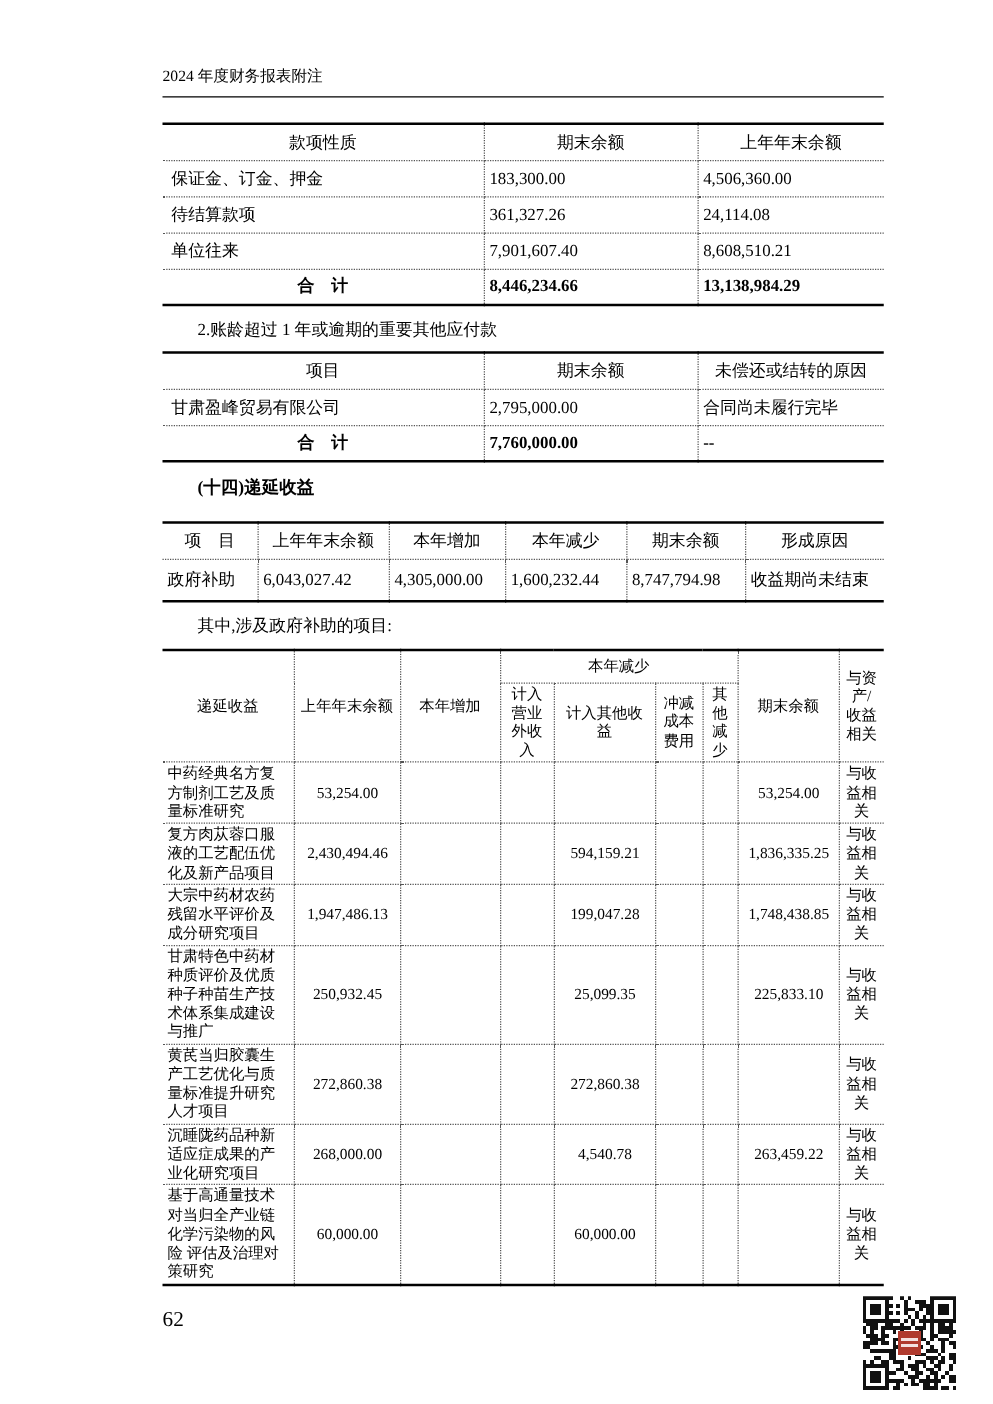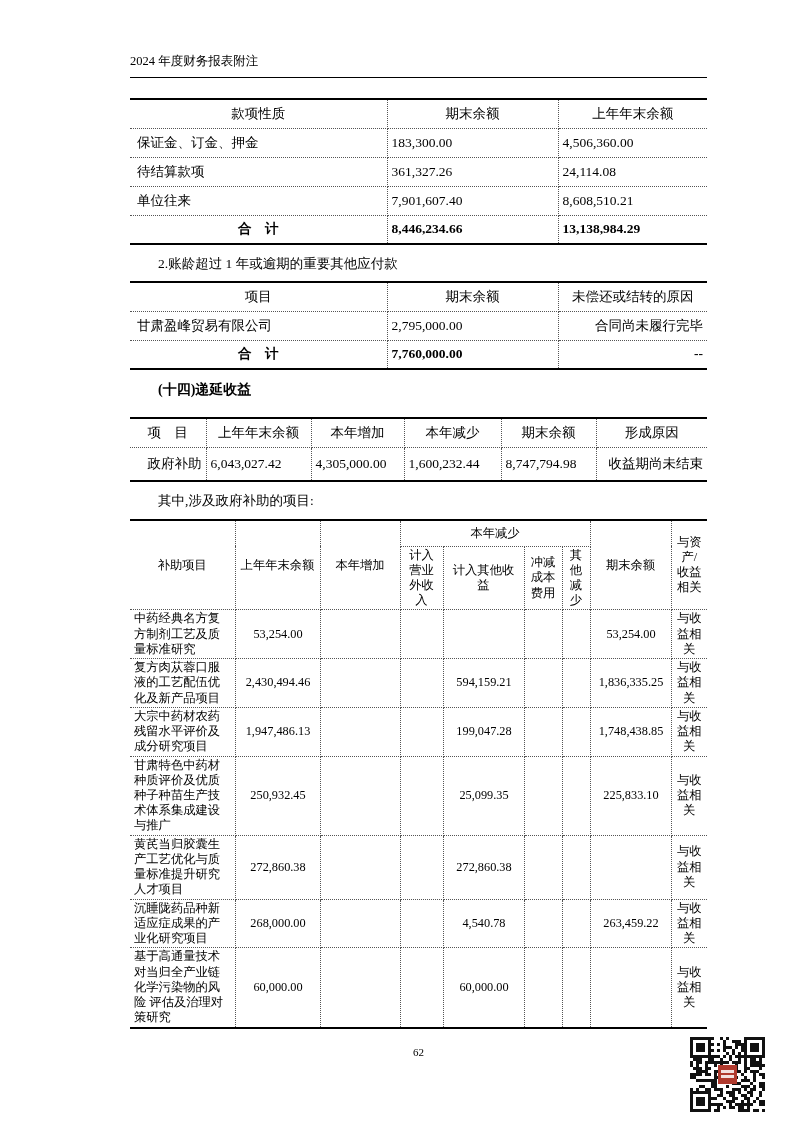--- a/index.html
+++ b/index.html
@@ -24,21 +24,21 @@
   table.fin tr > *:last-child { border-right:0; }
   table.fin thead tr:first-child > * { border-top:0; }
   table.fin tbody tr:last-child > * { border-bottom:0; }
 
   
   .t13 { font-size:13.5px; }
   .t13 th { height:29px; text-align:center; vertical-align:middle; }
   .t13 td { height:29px; vertical-align:middle; }
   .t13 .lbl { text-align:left; padding-left:7px; }
   .t13 .num { text-align:left; padding-right:9px; }
-  .t13 .ctr { text-align:right; }
+  .t13 .ctr { text-align:left; }
   .t13 tr.total td { font-weight:bold; }
   .t13 tr.total .lbl { text-align:center; padding-left:4px; }
   .t3 td { height:34px; }
 
   #t1 { margin-top:20px; }
   #t2 { margin-top:8px; }
   #t3 { margin-top:7px; }
   #t4 { margin-top:9px; }
 
   
@@ -46,21 +46,21 @@
   .t4 th { text-align:center; vertical-align:middle; padding:2px 2px; }
   .t4 th.grp { height:26px; }
   .t4 td { vertical-align:middle; padding:2px 3px; }
   .t4 .c-name { text-align:left;margin-left:28px; }
   .t4 .num { text-align:center; padding-right:3px; }
   .t4 .rel { text-align:center; padding-left:1px; padding-right:1px; }
 
   .section-title { font-size:14px; font-weight:bold; margin:11px 0 18px 0; padding-left:28px; }
   .note { font-size:13.5px; margin:10px 0 0 0; padding-left:28px; }
 
-  .page-footer { position:absolute; left:130px; width:577px; top:1046px; text-align:center; font-size:11px; }
+  .page-footer { position:absolute; left:130px; width:577px; top:1046px; text-align:left; font-size:17px; }
   .qr { position:absolute; left:690px; top:1037px; }
 </style>
 </head>
 <body>
 
 <div class="page">
 
   <div class="doc-header">
     <span>2024 年度财务报表附注</span>
   </div>
@@ -175,21 +175,21 @@
           <col style="width:80px">
           <col style="width:43px">
         <col style="width:81px">
           <col style="width:38px">
           <col style="width:28px">
           <col style="width:81px">
           <col style="width:36px">
       </colgroup>
       <thead>
         <tr>
-          <th rowspan="2">补助项目</th>
+          <th rowspan="2">递延收益</th>
           <th rowspan="2">上年年末余额</th>
           <th rowspan="2">本年增加</th>
           <th colspan="4" class="grp">本年减少</th>
           <th rowspan="2">期末余额</th>
           <th rowspan="2">与资产/收益相关</th>
         </tr>
         <tr>
           <th>计入营业外收入</th>
           <th>计入其他收益</th>
           <th>冲减成本费用</th>

